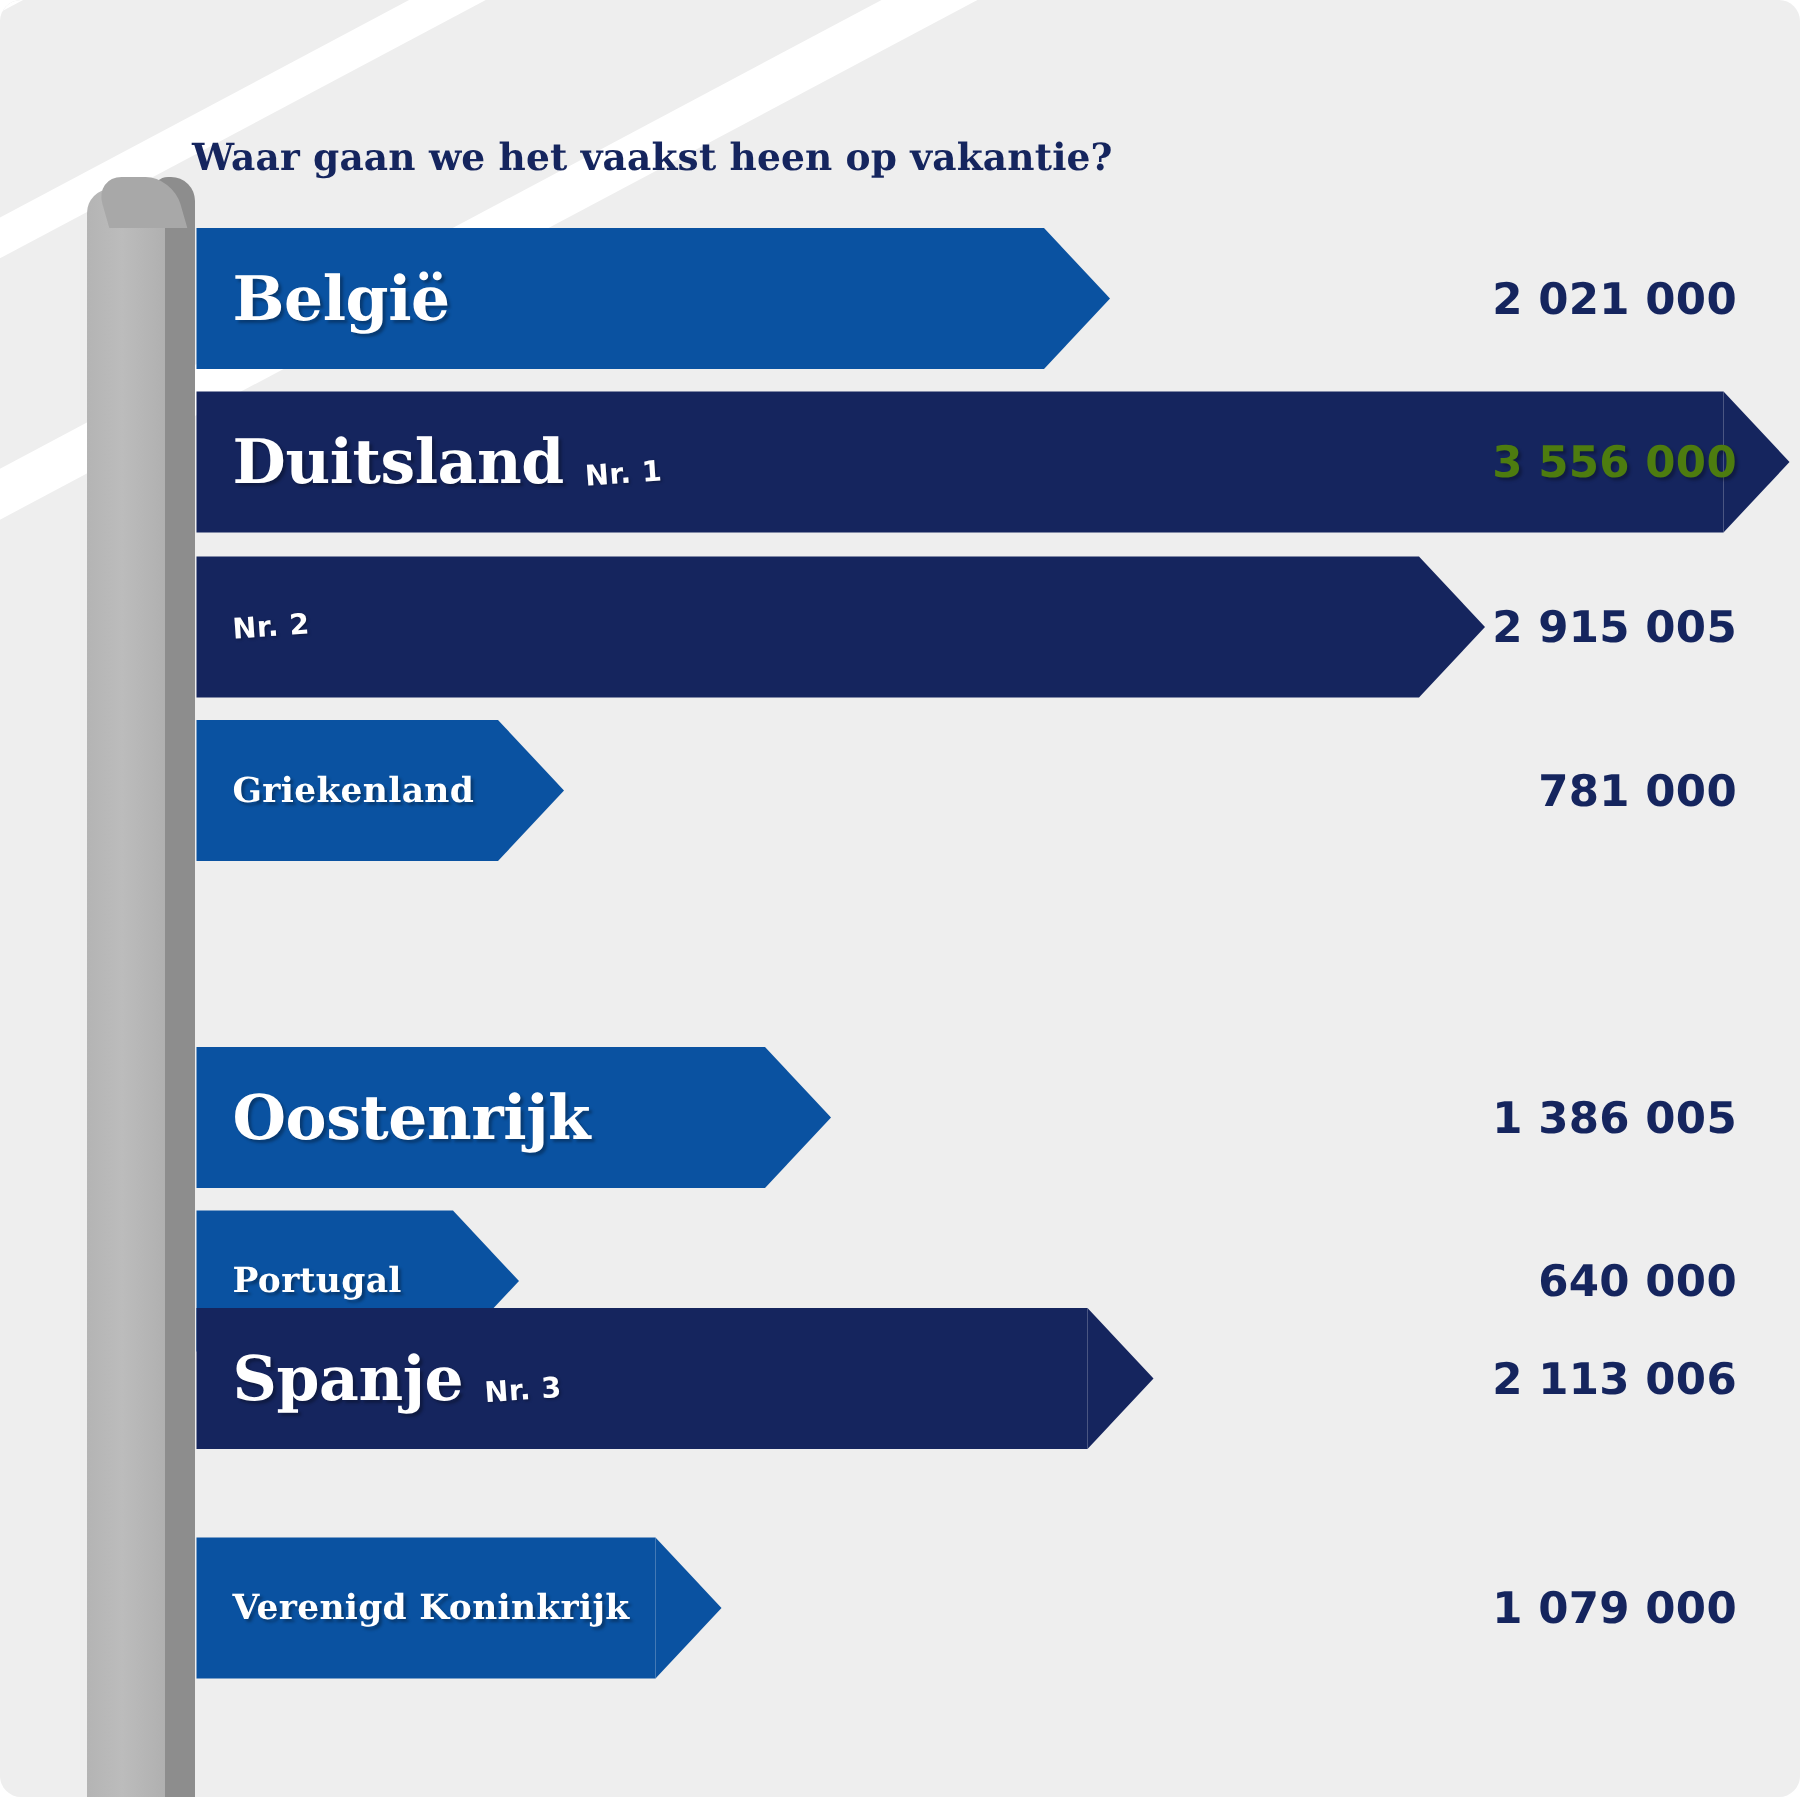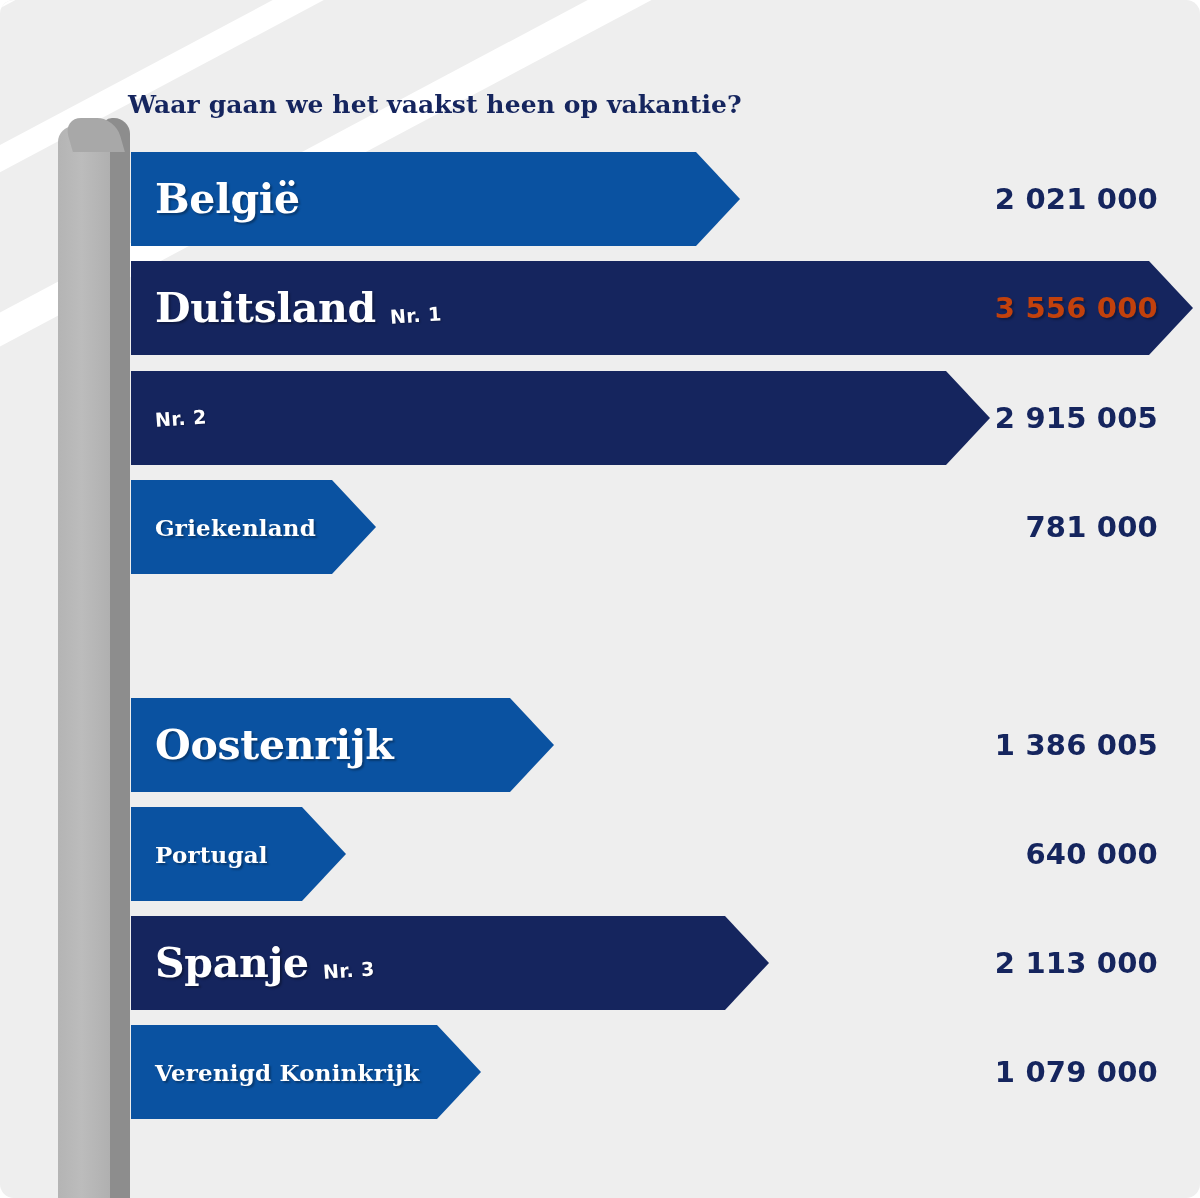--- a/index.html
+++ b/index.html
@@ -154,21 +154,21 @@
     transform: translateY(-50%);
     right: 42px;
     font-family: "DejaVu Sans", "Liberation Sans", sans-serif;
     font-size: 29px;
     font-weight: bold;
     color: #15255e;
     white-space: nowrap;
     letter-spacing: 0.2px;
   }
   .row-value.inside {
-    color: #c2410c;
+    color: #4d7c0f;
     text-shadow: 2px 2px 2px rgba(0,0,0,0.28);
   }
 </style>
 </head>
 <body>
 
 <div id="stage">
 
   <div id="bg-stripes">
       <div class="stripe" style="background: rgb(255, 255, 255); width: 22px; height: 2400px; left: 150px; top: -400px; transform: rotate(62deg);"></div>
@@ -241,30 +241,30 @@
       <div class="row" style="top: 807px; height: 94px;">
         <div class="arrow">
           <div class="arrow-body" style="width: 171px; background: rgb(10, 82, 161);"></div>
           <div class="arrow-head" style="left: 171px; border-top-width: 47px; border-bottom-width: 47px; border-left: 44px solid rgb(10, 82, 161);"></div>
           <div class="row-label label-small">
             <span>Portugal</span>
           </div>
         </div>
         <div class="row-value">640 000</div>
       </div>
-      <div class="row" style="top: 916px; height: 94px;">
+      <div class="row" style="top: 872px; height: 94px;">
         <div class="arrow">
           <div class="arrow-body" style="width: 594px; background: rgb(21, 37, 94);"></div>
           <div class="arrow-head" style="left: 594px; border-top-width: 47px; border-bottom-width: 47px; border-left: 44px solid rgb(21, 37, 94);"></div>
           <div class="row-label label-big">
             <span>Spanje</span>
             <span class="rank-tag">Nr. 3</span>
           </div>
         </div>
-        <div class="row-value">2 113 000</div>
+        <div class="row-value">2 113 006</div>
       </div>
       <div class="row" style="top: 1025px; height: 94px;">
         <div class="arrow">
           <div class="arrow-body" style="width: 306px; background: rgb(10, 82, 161);"></div>
           <div class="arrow-head" style="left: 306px; border-top-width: 47px; border-bottom-width: 47px; border-left: 44px solid rgb(10, 82, 161);"></div>
           <div class="row-label label-small">
             <span>Verenigd Koninkrijk</span>
           </div>
         </div>
         <div class="row-value">1 079 000</div>

